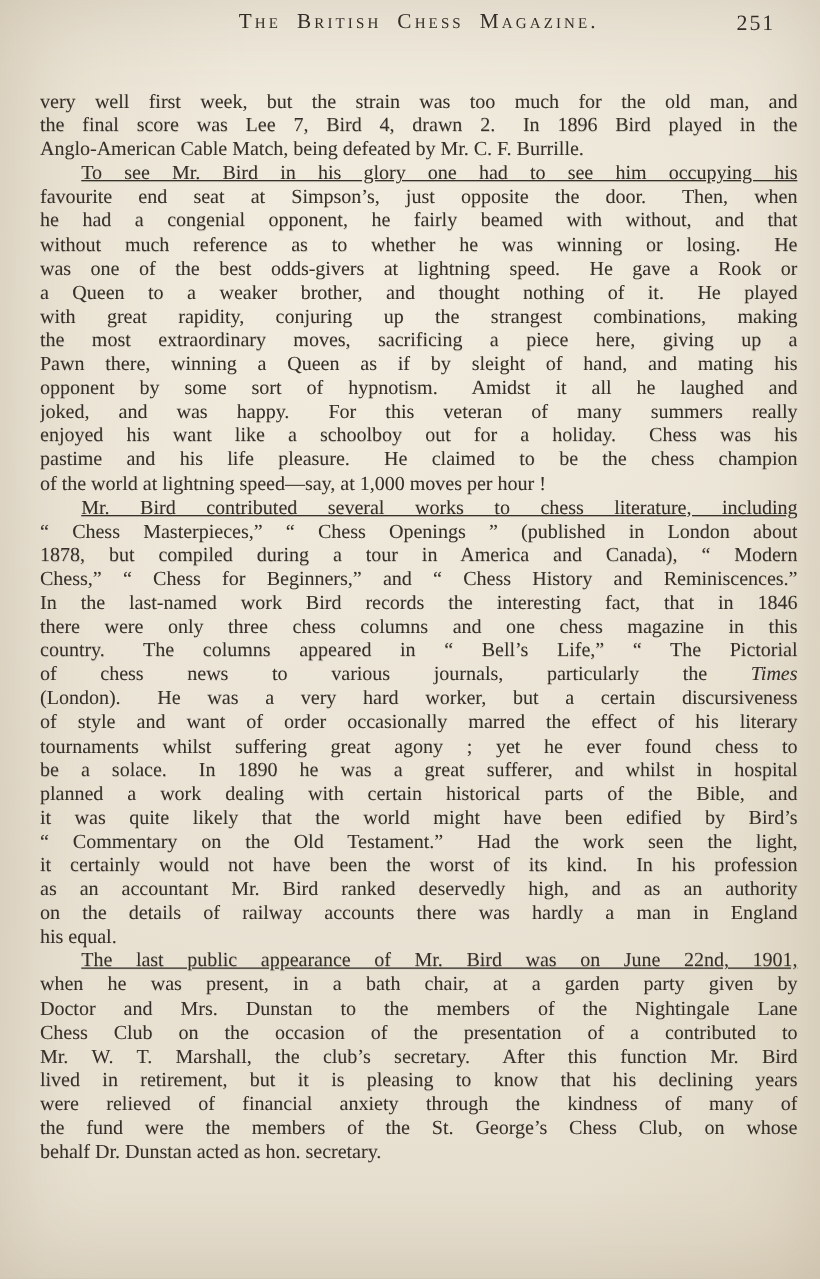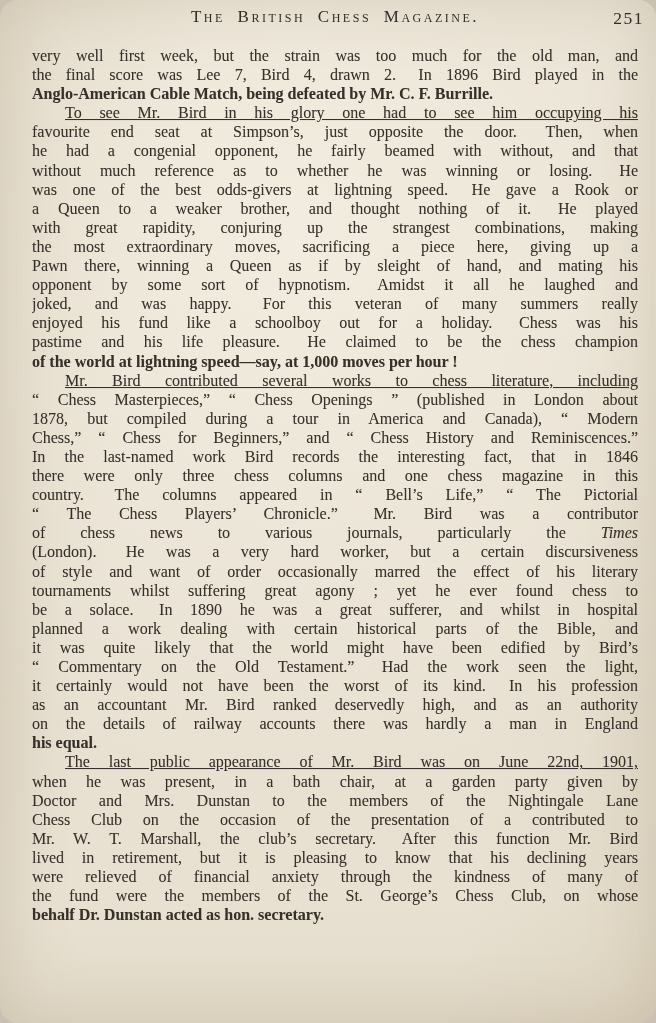--- a/index.html
+++ b/index.html
@@ -9,55 +9,54 @@
     height: 1023px;
     background-color: #e8e1d2;
     background-image:
       radial-gradient(ellipse 120% 80% at 45% 22%, rgba(250,246,235,0.55), rgba(250,246,235,0) 70%),
       linear-gradient(100deg, rgba(200,187,160,0.30), rgba(233,226,211,0) 25%, rgba(233,226,211,0) 75%, rgba(210,198,172,0.30) 100%),
       linear-gradient(0deg, rgba(205,192,165,0.20), rgba(233,226,211,0) 12%);
     box-shadow: inset 0 0 70px rgba(125,105,75,0.20);
     font-family: "Liberation Serif", "DejaVu Serif", serif;
     color: #35302a;
     overflow: hidden;
-    border-radius: 18px;
   }
   .header-title {
     position: absolute;
     top: 7px; left: 32px; width: 606px;
     text-align: center;
     font-variant: small-caps;
     font-size: 17px;
     letter-spacing: 2.5px;
     word-spacing: 6px;
     color: #322e27;
   }
   .page-number {
     position: absolute;
-    top: 8px; right: 12px;
+    top: 8px; right: 36px;
     font-size: 17.5px;
     letter-spacing: 1.5px;
     color: #322e27;
   }
   .text-block {
     position: absolute;
-    top: 46px; left: 32px; width: 606px;
+    top: 72px; left: 32px; width: 606px;
     font-size: 16px;
     line-height: 19.1px;
     text-shadow: 0.3px 0.3px 0 rgba(70,60,45,0.22);
   }
   .para { margin: 0; }
   .ln {
     text-align: justify;
     text-align-last: justify;
     height: 19.1px;
     overflow: hidden;
     hyphens: none;
   }
-  .ln.last { text-align-last: left; font-weight: bold; }
+  .ln.last { text-align-last: left; }
   .ln.ind { text-indent: 33px; text-decoration: underline; }
   .ln i { font-style: italic; }
 </style>
 </head>
 <body>
 
 <div class="page">
   <div class="header-title">The British Chess Magazine.</div>
   <div class="page-number">251</div>
   <div class="text-block">
@@ -71,33 +70,32 @@
         <div class="ln">favourite end seat at Simpson’s, just opposite the door.  Then, when</div>
         <div class="ln">he had a congenial opponent, he fairly beamed with without, and that</div>
         <div class="ln">without much reference as to whether he was winning or losing.  He</div>
         <div class="ln">was one of the best odds-givers at lightning speed.  He gave a Rook or</div>
         <div class="ln">a Queen to a weaker brother, and thought nothing of it.  He played</div>
         <div class="ln">with great rapidity, conjuring up the strangest combinations, making</div>
         <div class="ln">the most extraordinary moves, sacrificing a piece here, giving up a</div>
         <div class="ln">Pawn there, winning a Queen as if by sleight of hand, and mating his</div>
         <div class="ln">opponent by some sort of hypnotism.  Amidst it all he laughed and</div>
         <div class="ln">joked, and was happy.  For this veteran of many summers really</div>
-        <div class="ln">enjoyed his fund like a schoolboy out for a holiday.  Chess was his</div>
+        <div class="ln">enjoyed his want like a schoolboy out for a holiday.  Chess was his</div>
         <div class="ln">pastime and his life pleasure.  He claimed to be the chess champion</div>
         <div class="ln last">of the world at lightning speed—say, at 1,000 moves per hour !</div>
       </div>
       <div class="para">
         <div class="ln ind">Mr. Bird contributed several works to chess literature, including</div>
         <div class="ln">“ Chess Masterpieces,” “ Chess Openings ” (published in London about</div>
         <div class="ln">1878, but compiled during a tour in America and Canada), “ Modern</div>
         <div class="ln">Chess,” “ Chess for Beginners,” and “ Chess History and Reminiscences.”</div>
         <div class="ln">In the last-named work Bird records the interesting fact, that in 1846</div>
         <div class="ln">there were only three chess columns and one chess magazine in this</div>
         <div class="ln">country.  The columns appeared in “ Bell’s Life,” “ The Pictorial</div>
-        <div class="ln">“ The Chess Players’ Chronicle.”  Mr. Bird was a contributor</div>
         <div class="ln">of chess news to various journals, particularly the <i>Times</i></div>
         <div class="ln">(London).  He was a very hard worker, but a certain discursiveness</div>
         <div class="ln">of style and want of order occasionally marred the effect of his literary</div>
         <div class="ln">tournaments whilst suffering great agony ; yet he ever found chess to</div>
         <div class="ln">be a solace.  In 1890 he was a great sufferer, and whilst in hospital</div>
         <div class="ln">planned a work dealing with certain historical parts of the Bible, and</div>
         <div class="ln">it was quite likely that the world might have been edified by Bird’s</div>
         <div class="ln">“ Commentary on the Old Testament.”  Had the work seen the light,</div>
         <div class="ln">it certainly would not have been the worst of its kind.  In his profession</div>
         <div class="ln">as an accountant Mr. Bird ranked deservedly high, and as an authority</div>

